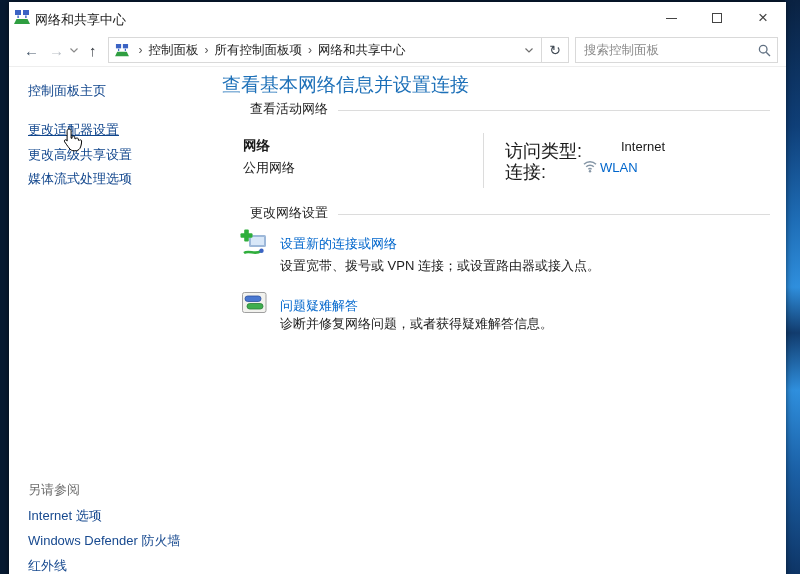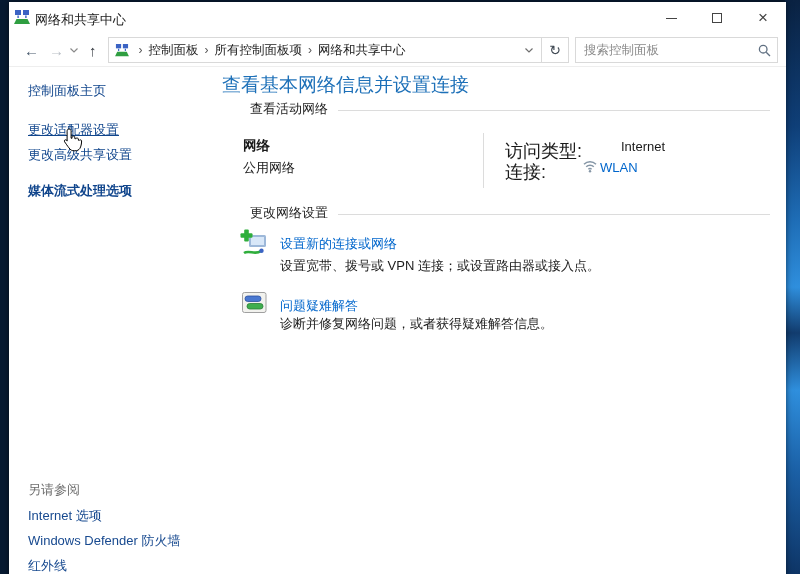--- a/index.html
+++ b/index.html
@@ -150,21 +150,21 @@
           <circle cx="5.2" cy="5.2" r="3.8" fill="none" stroke="#5f6f81" stroke-width="1.3"></circle>
           <line x1="8.2" y1="8.2" x2="12" y2="12" stroke="#5f6f81" stroke-width="1.3"></line>
         </svg>
       </span>
     </div>
   </div>
 
   <span class="side-link" style="top:80px;">控制面板主页</span>
   <span class="side-link hovered" style="top:119px;">更改适配器设置</span>
   <span class="side-link" style="top:144px;">更改高级共享设置</span>
-  <span class="side-link" style="top:180px;font-weight:bold;">媒体流式处理选项</span>
+  <span class="side-link" style="top:168px;">媒体流式处理选项</span>
 
   <span class="side-header" style="top:479px;">另请参阅</span>
   <span class="side-link" style="top:505px; color:#17498f;">Internet 选项</span>
   <span class="side-link" style="top:530px; color:#17498f;">Windows Defender 防火墙</span>
   <span class="side-link" style="top:555px; color:#17498f;">红外线</span>
 
   <div class="page-heading">查看基本网络信息并设置连接</div>
 
   <div class="section-header" style="top:98px;">
     <span class="section-title">查看活动网络</span>

